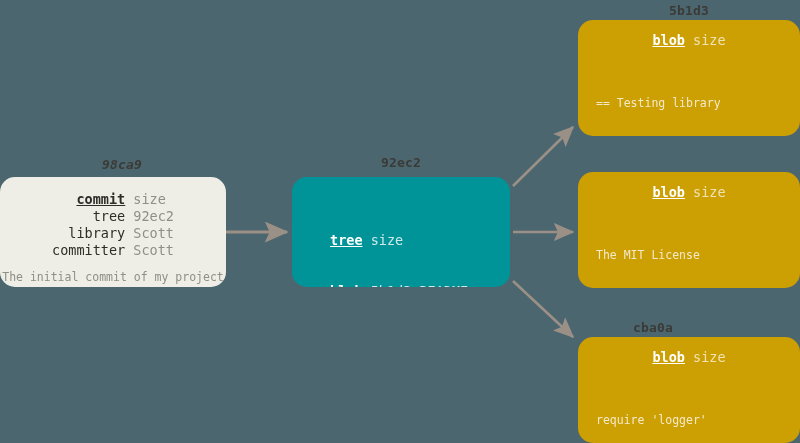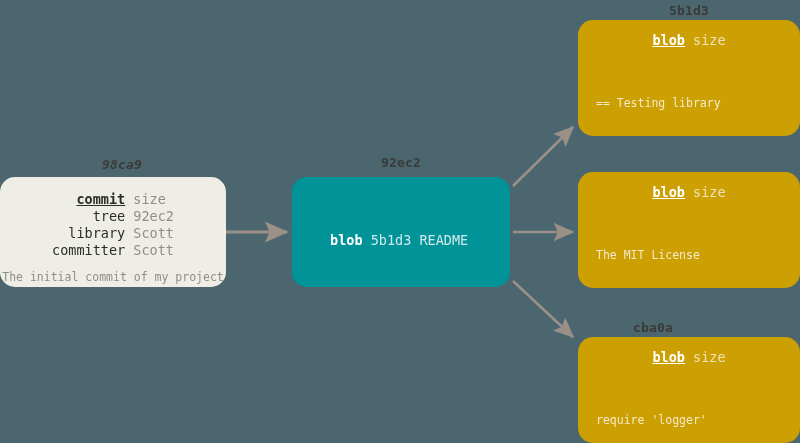--- a/index.html
+++ b/index.html
@@ -142,20 +142,21 @@
       <span class="k">committer</span>
       <span class="v">Scott</span>
     </div>
     <div class="commit-msg">The initial commit of my project</div>
   </div>
 
   <div class="node-label" style="left:341px; top:155px; width:120px;">92ec2</div>
 
   <div class="node-box box-tree" style="left:292px; top:177px; width:218px; height:110px; padding-top:19px;">
     <div class="tree-rows">
+      <div><span class="hdr-type">tree</span><span class="hdr-size"> <span>size</span></span></div>
       <div><span class="t-type">blob</span><span class="t-rest"> <span>5b1d3</span> <span>README</span></span></div>
       
       
     </div>
   </div>
 
   <div class="node-label" style="left:629px; top:3px; width:120px;">5b1d3</div>
 
   <div class="node-box box-blob" style="left:578px; top:20px; width:222px; height:116px; padding-top:12px;">
     <div class="box-header"><span class="hdr-type">blob</span> <span class="hdr-size">size</span></div>

